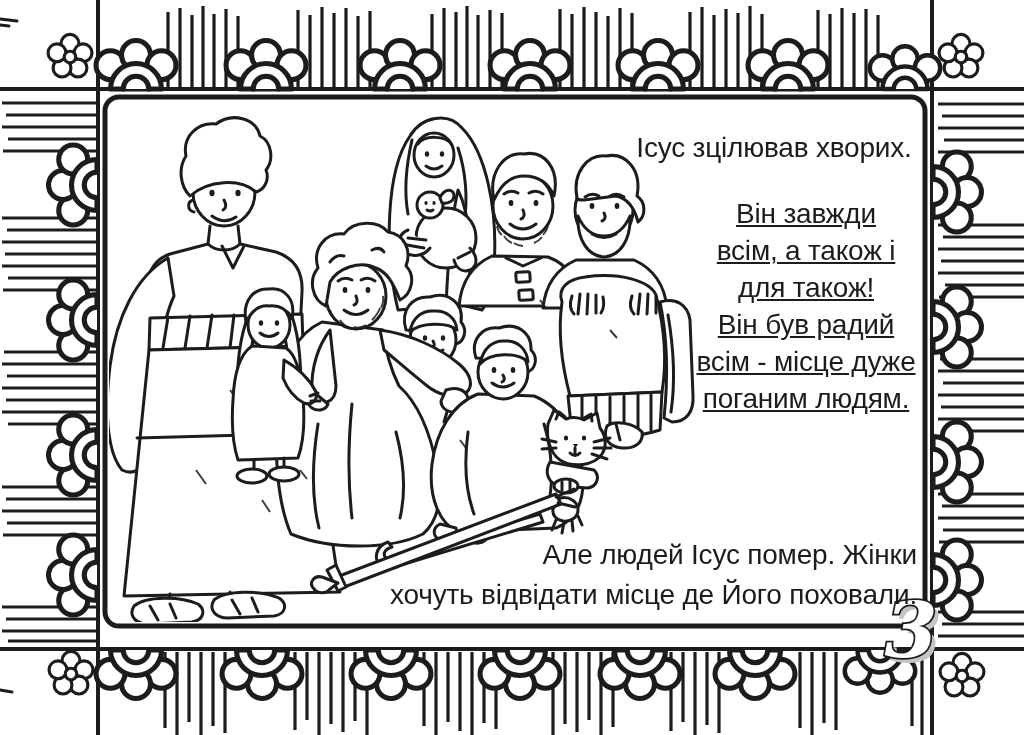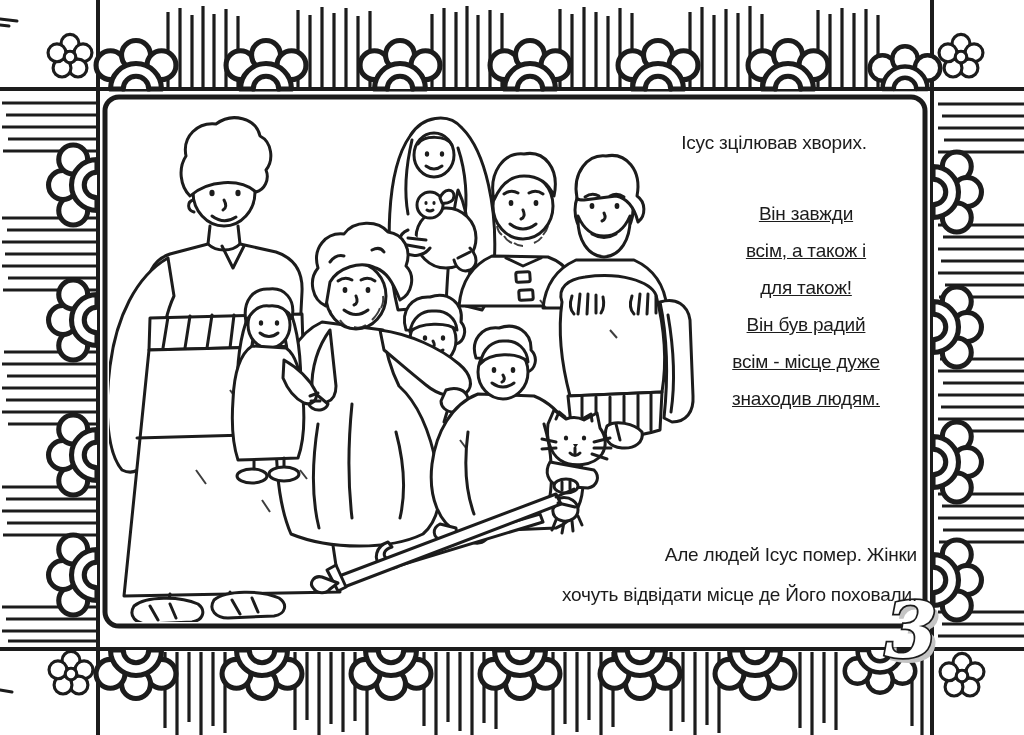--- a/index.html
+++ b/index.html
@@ -1,19 +1,19 @@
 <!DOCTYPE html>
 <html><head>
 <meta charset="utf-8">
 <style>
   html,body{margin:0;padding:0;background:#e8e8e8;}
   #page{position:relative;width:1024px;height:735px;background:#ffffff;overflow:hidden;
         font-family:"Liberation Sans",sans-serif;}
   #art{position:absolute;left:0;top:0;z-index:1;}
-  .caption{position:absolute;z-index:2;color:#1c1c1c;font-size:19px;letter-spacing:-0.2px;}
+  .caption{position:absolute;z-index:2;color:#1c1c1c;font-size:28px;letter-spacing:-0.2px;}
   .cap-line{white-space:nowrap;}
   #cap-top{left:628px;top:132px;width:292px;text-align:center;}
   #cap-mid{left:666px;top:195px;width:280px;text-align:center;line-height:37px;text-decoration:underline;}
   #cap-bottom{left:380px;top:535px;width:537px;text-align:right;line-height:40px;}
   .ln{fill:none;stroke:#1c1c1c;stroke-width:3;stroke-linecap:round;stroke-linejoin:round;}
   .fw{fill:#ffffff;stroke:#1c1c1c;stroke-width:3;stroke-linecap:round;stroke-linejoin:round;}
   .grid{fill:none;stroke:#1c1c1c;stroke-width:4;}
   .stripe{fill:none;stroke:#1c1c1c;stroke-width:3.2;}
   .tick{fill:none;stroke:#1c1c1c;stroke-width:2;opacity:.85;}
 </style>
@@ -285,21 +285,21 @@
   <div id="cap-top" class="caption">
     <div class="cap-line">Ісус зцілював хворих.</div>
   </div>
 
   <div id="cap-mid" class="caption">
     <div class="cap-line">Він завжди</div>
     <div class="cap-line">всім, а також і</div>
     <div class="cap-line">для також!</div>
     <div class="cap-line">Він був радий</div>
     <div class="cap-line">всім - місце дуже</div>
-    <div class="cap-line">знаходив людям.</div>
+    <div class="cap-line">поганим людям.</div>
   </div>
 
   <div id="cap-bottom" class="caption">
     <div class="cap-line">Але людей Ісус помер. Жінки</div>
     <div class="cap-line">хочуть відвідати місце де Його поховали.</div>
   </div>
 
 </div>
 
 </body></html>

